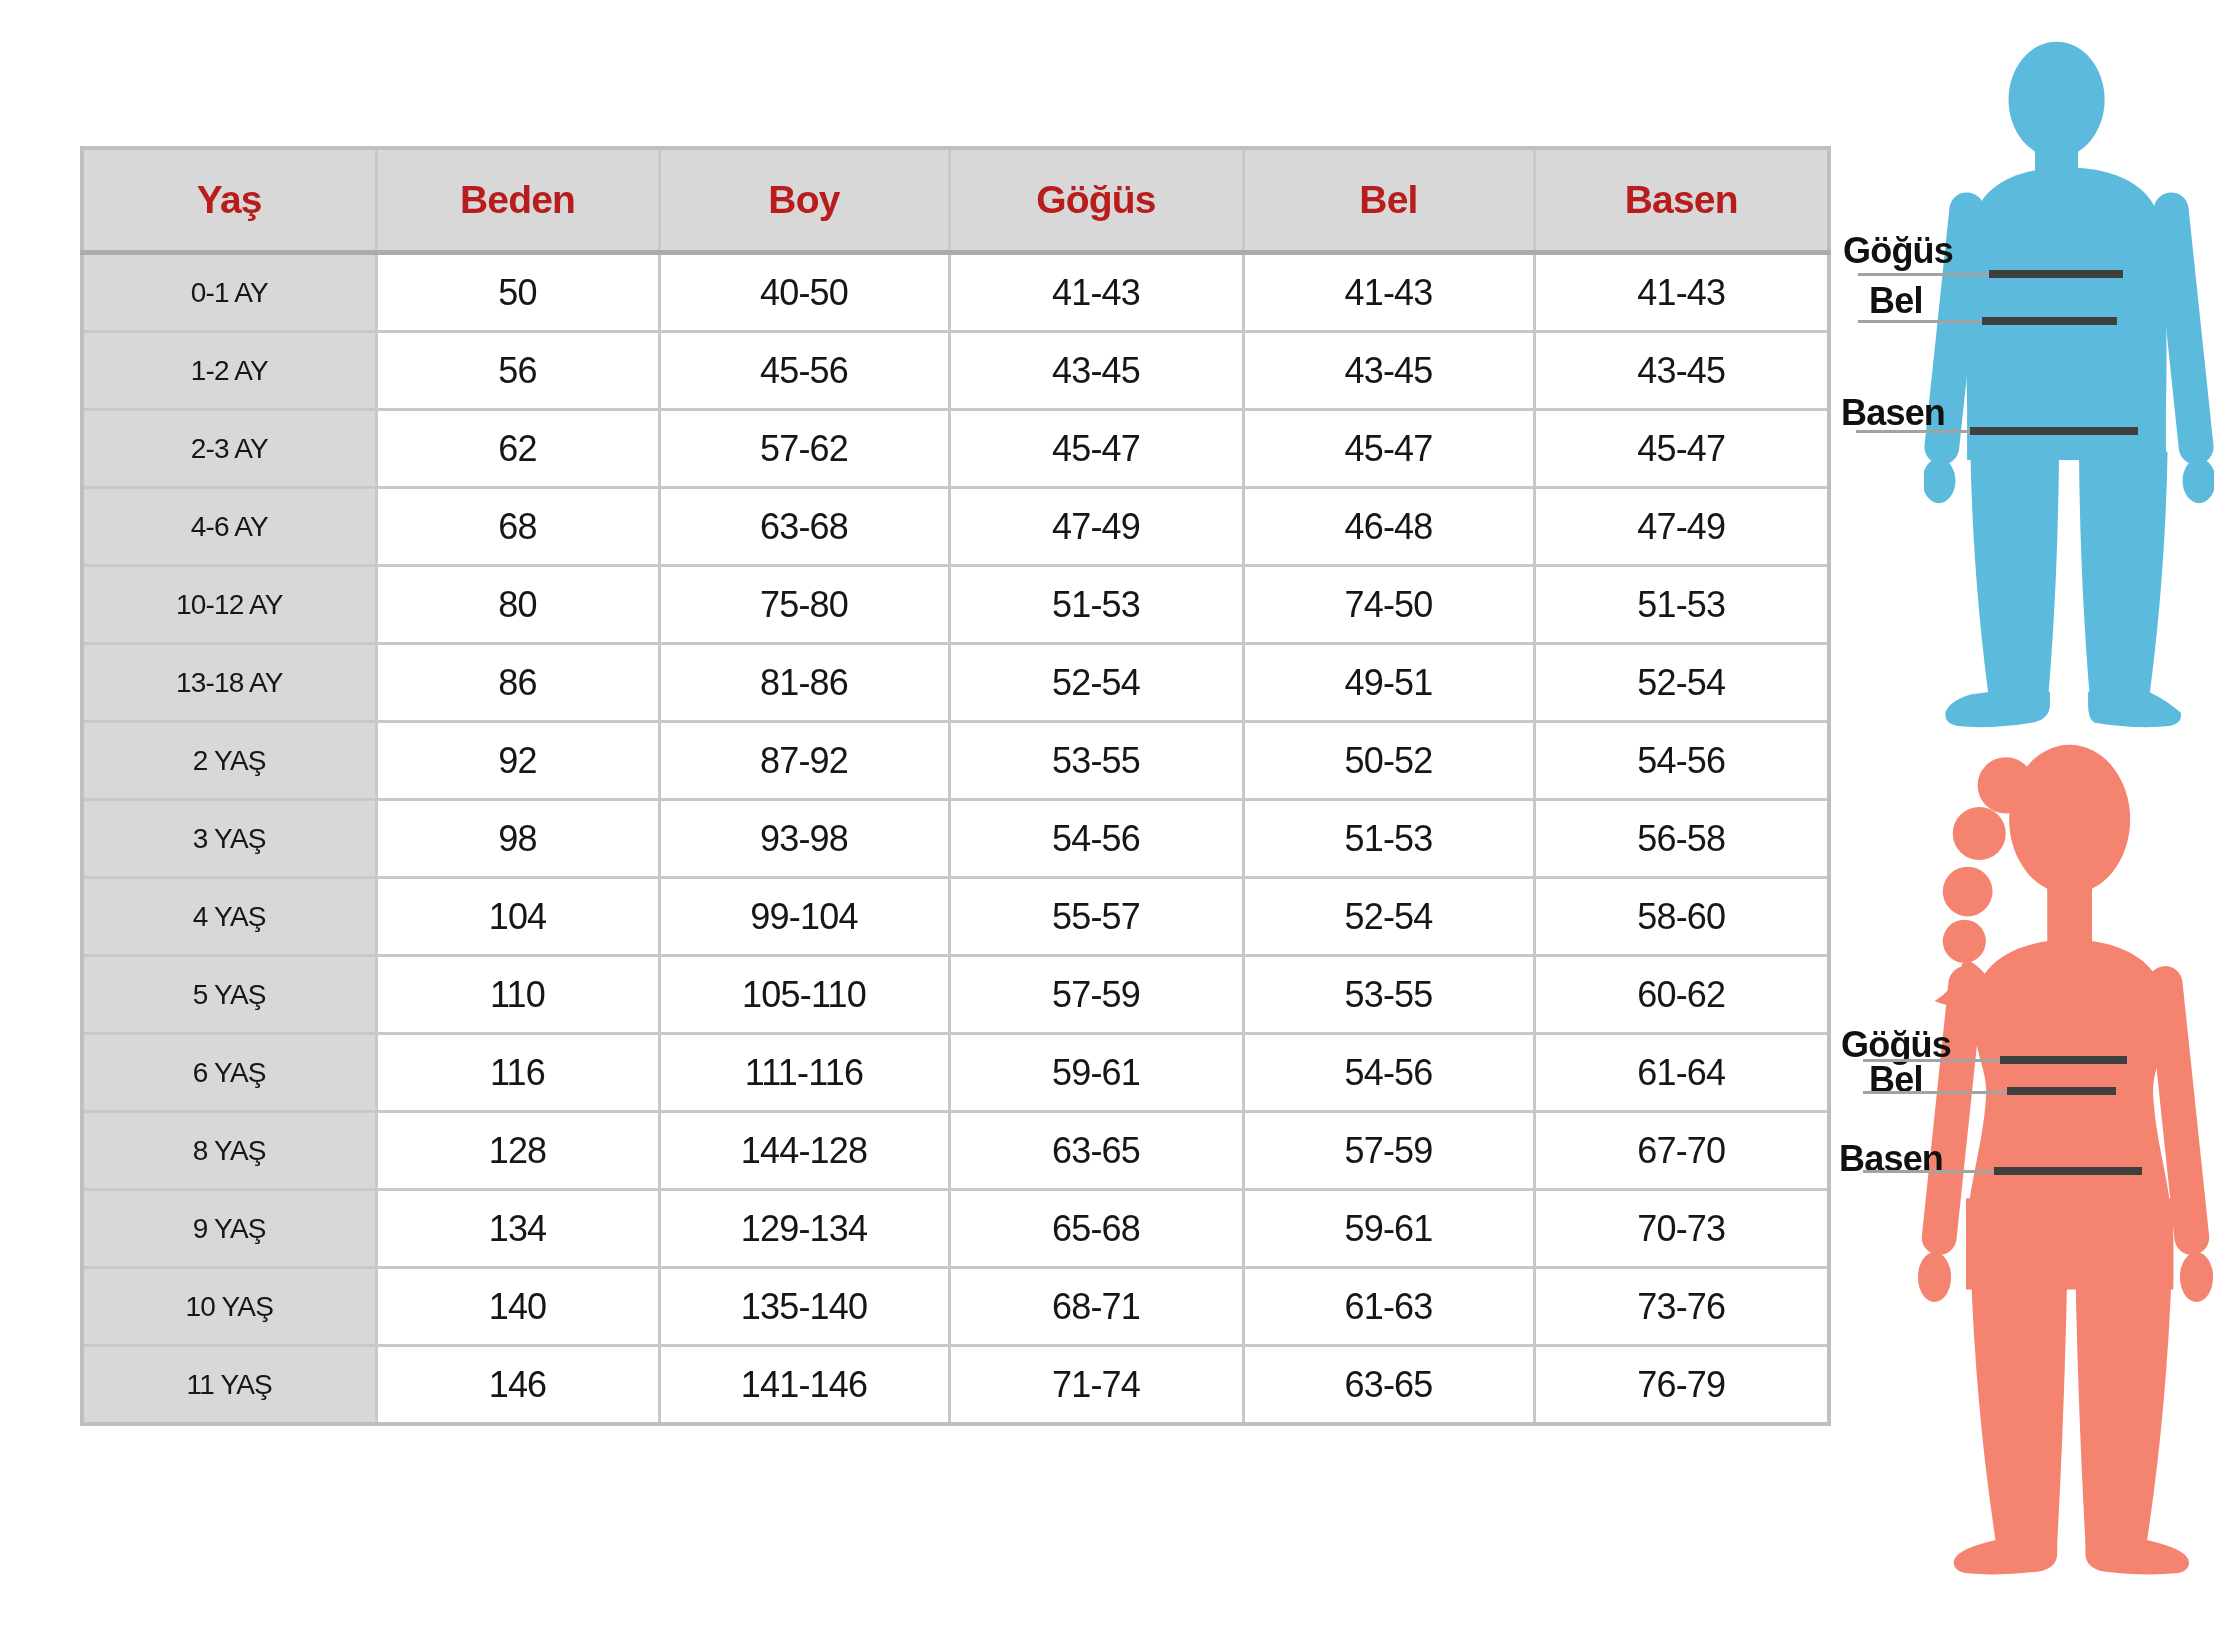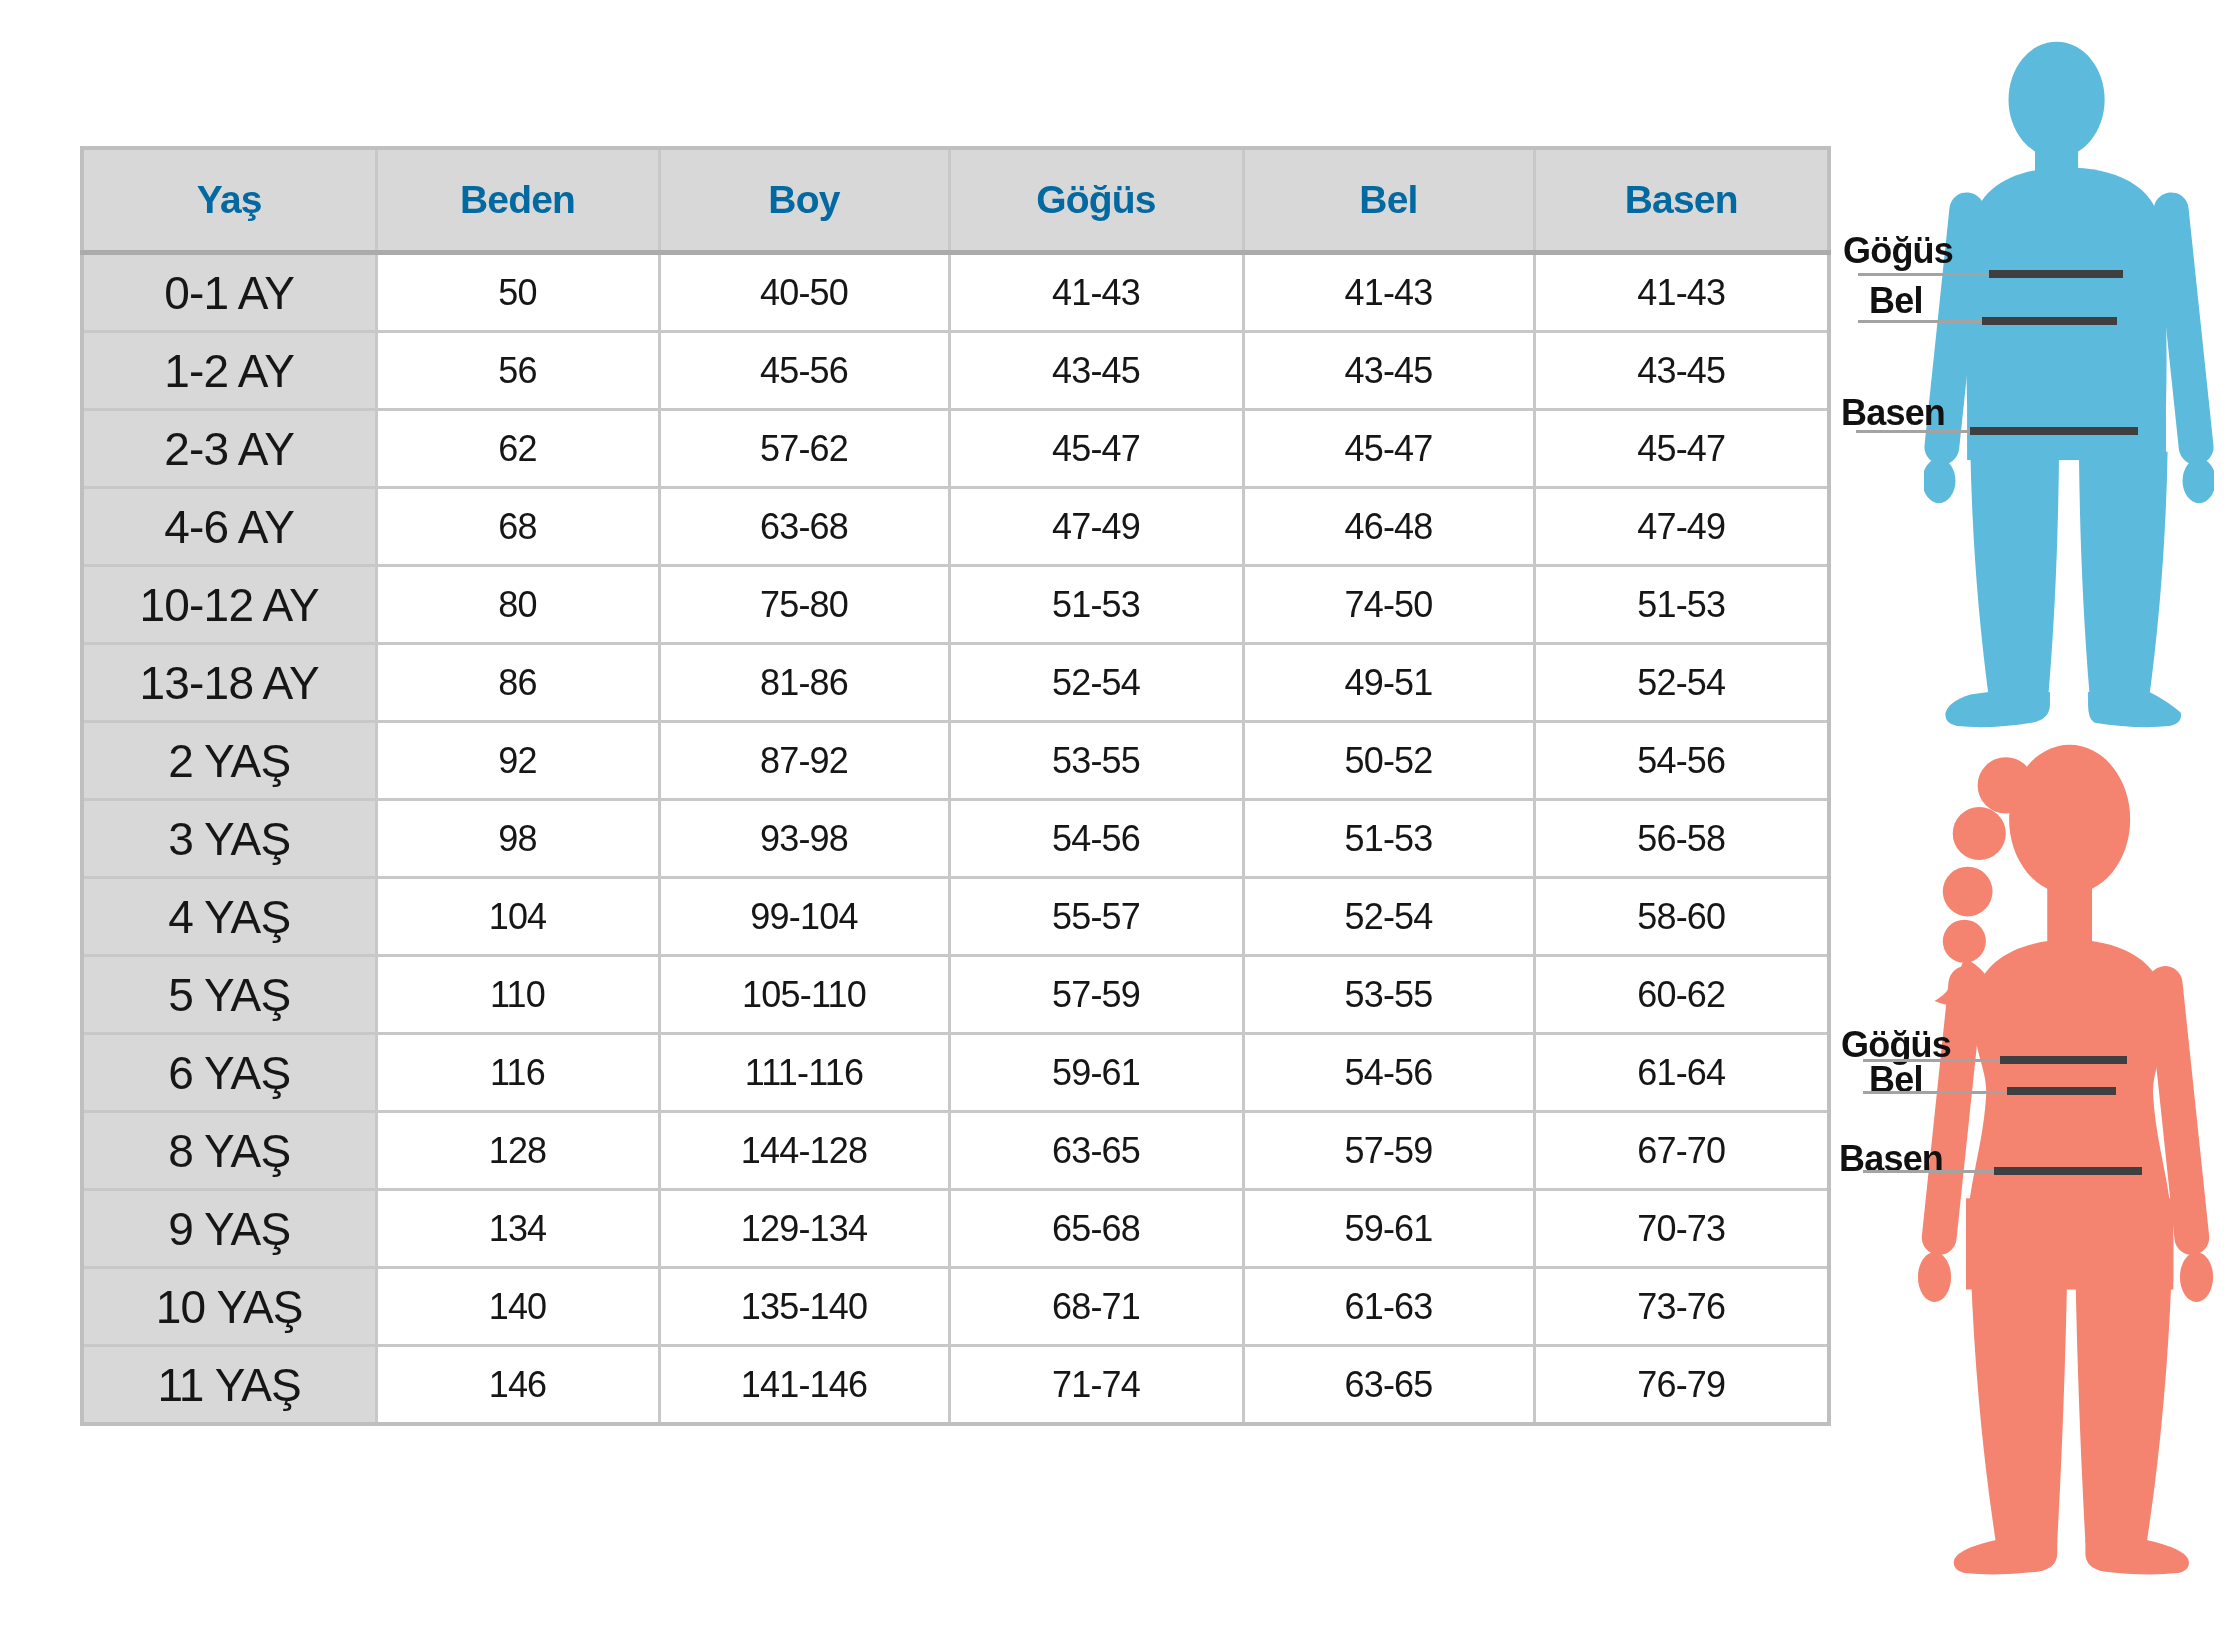--- a/index.html
+++ b/index.html
@@ -16,32 +16,32 @@
     font-family:"Liberation Sans","DejaVu Sans",sans-serif;
   }
   
   .size-table{
     position:absolute;left:80px;top:146px;width:1747px;
     border-collapse:collapse;table-layout:fixed;
     border:4.1px solid #bfbfbf;
   }
   .size-table th{
     height:98px;background:var(--header-bg);
-    font-size:39px;font-weight:700;letter-spacing:-0.8px;color:#0369a1;
+    font-size:39px;font-weight:700;letter-spacing:-0.8px;color:#b91c1c;
     border:3.3px solid var(--grid);border-bottom:5.8px solid #ababab;
     text-align:center;vertical-align:middle;
   }
   .size-table td{
     height:73px;background:#ffffff;
     font-size:36px;letter-spacing:-0.8px;color:#161616;
     border:3.3px solid var(--grid);
     text-align:center;vertical-align:middle;
   }
   .size-table td.rowhead{
-    background:var(--header-bg);font-size:46px;
+    background:var(--header-bg);font-size:28px;
   }
   
   .figure{position:absolute;}
   .fig-boy{left:1924px;top:33px;width:290px;height:705px;}
   .fig-girl{left:1916px;top:734px;width:299px;height:854px;}
   
   .mlabel{
     position:absolute;font-size:36px;font-weight:700;color:#111;
     letter-spacing:-0.8px;line-height:1.05;white-space:nowrap;
   }

